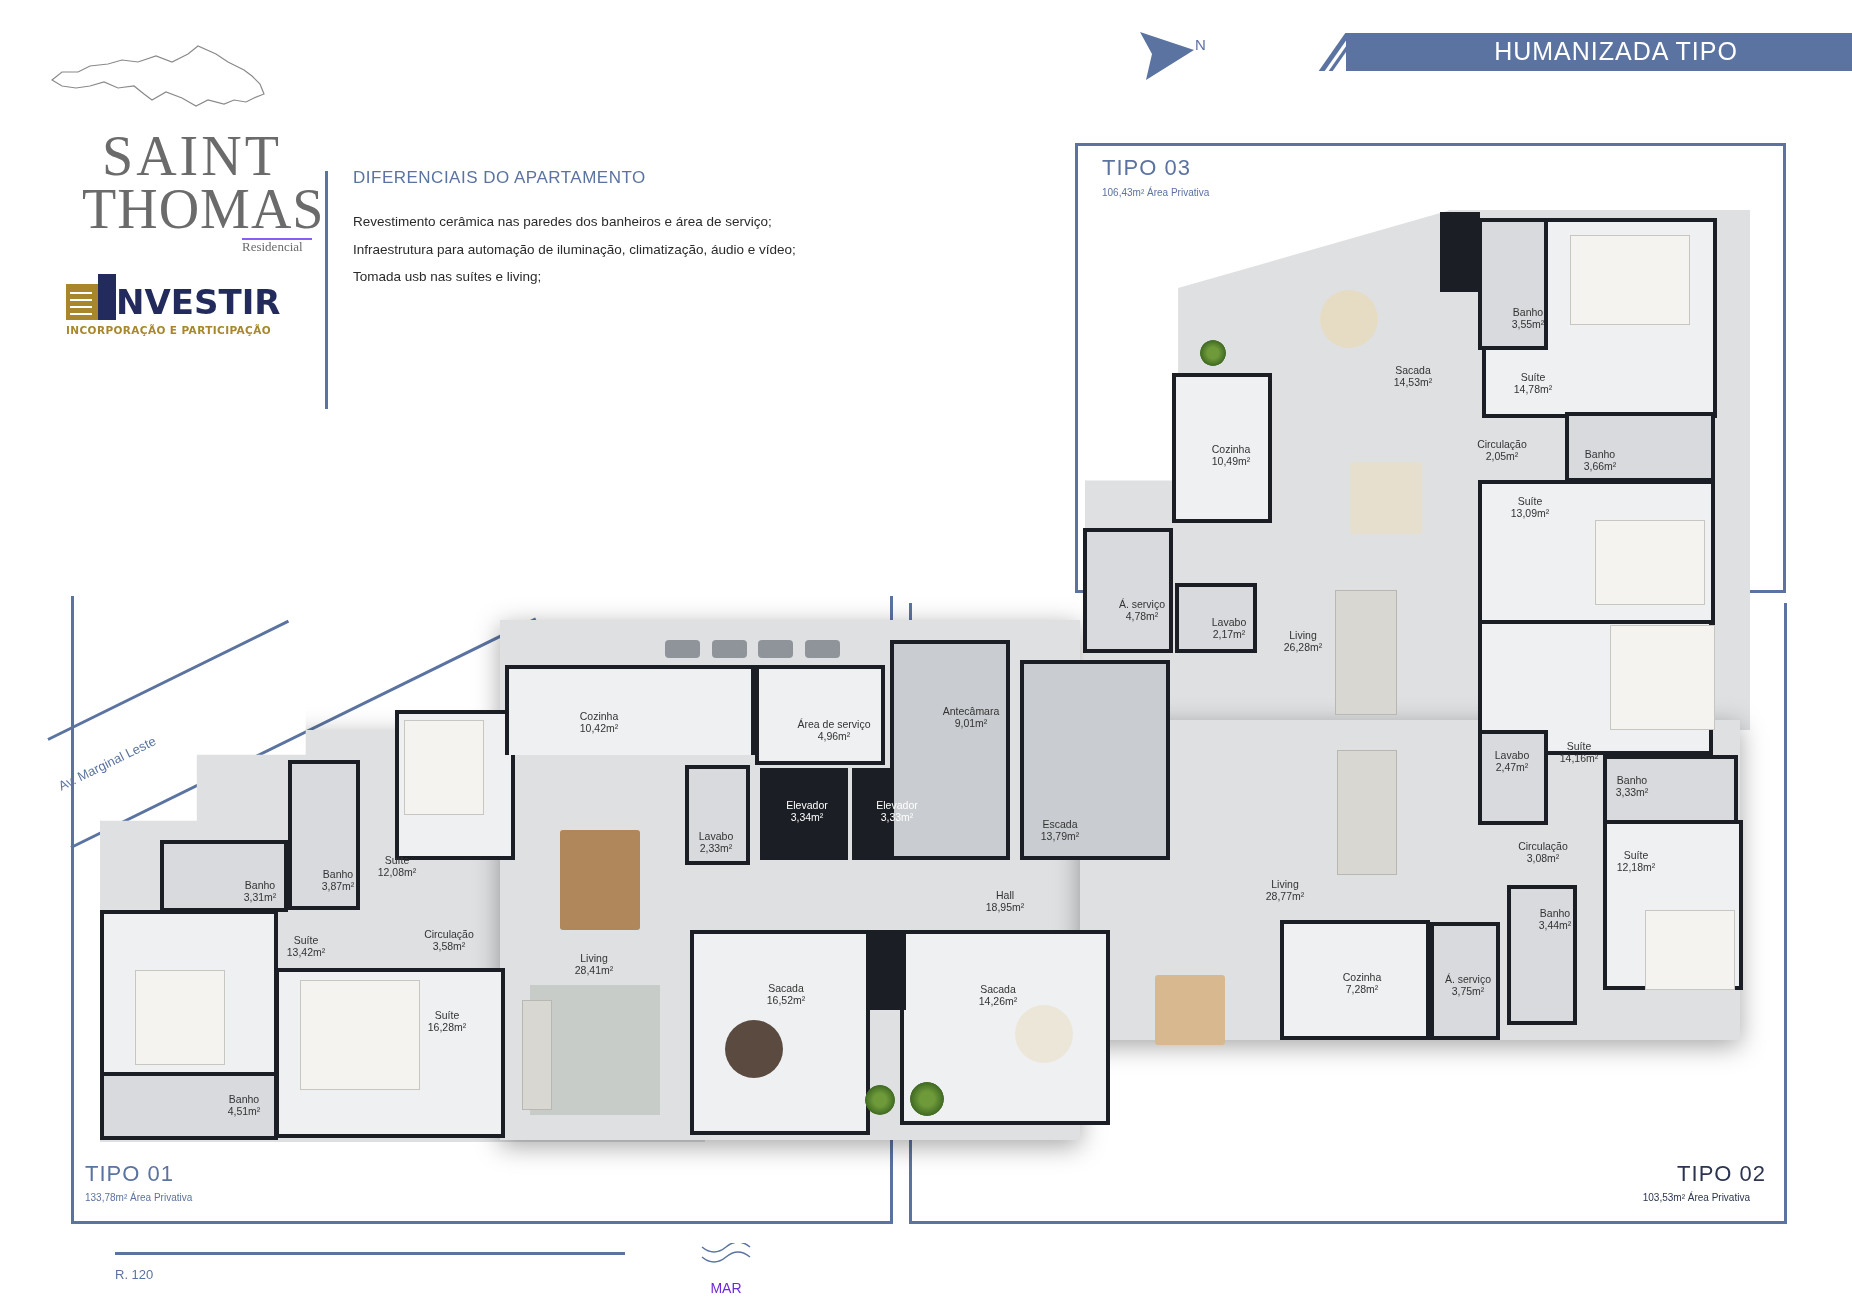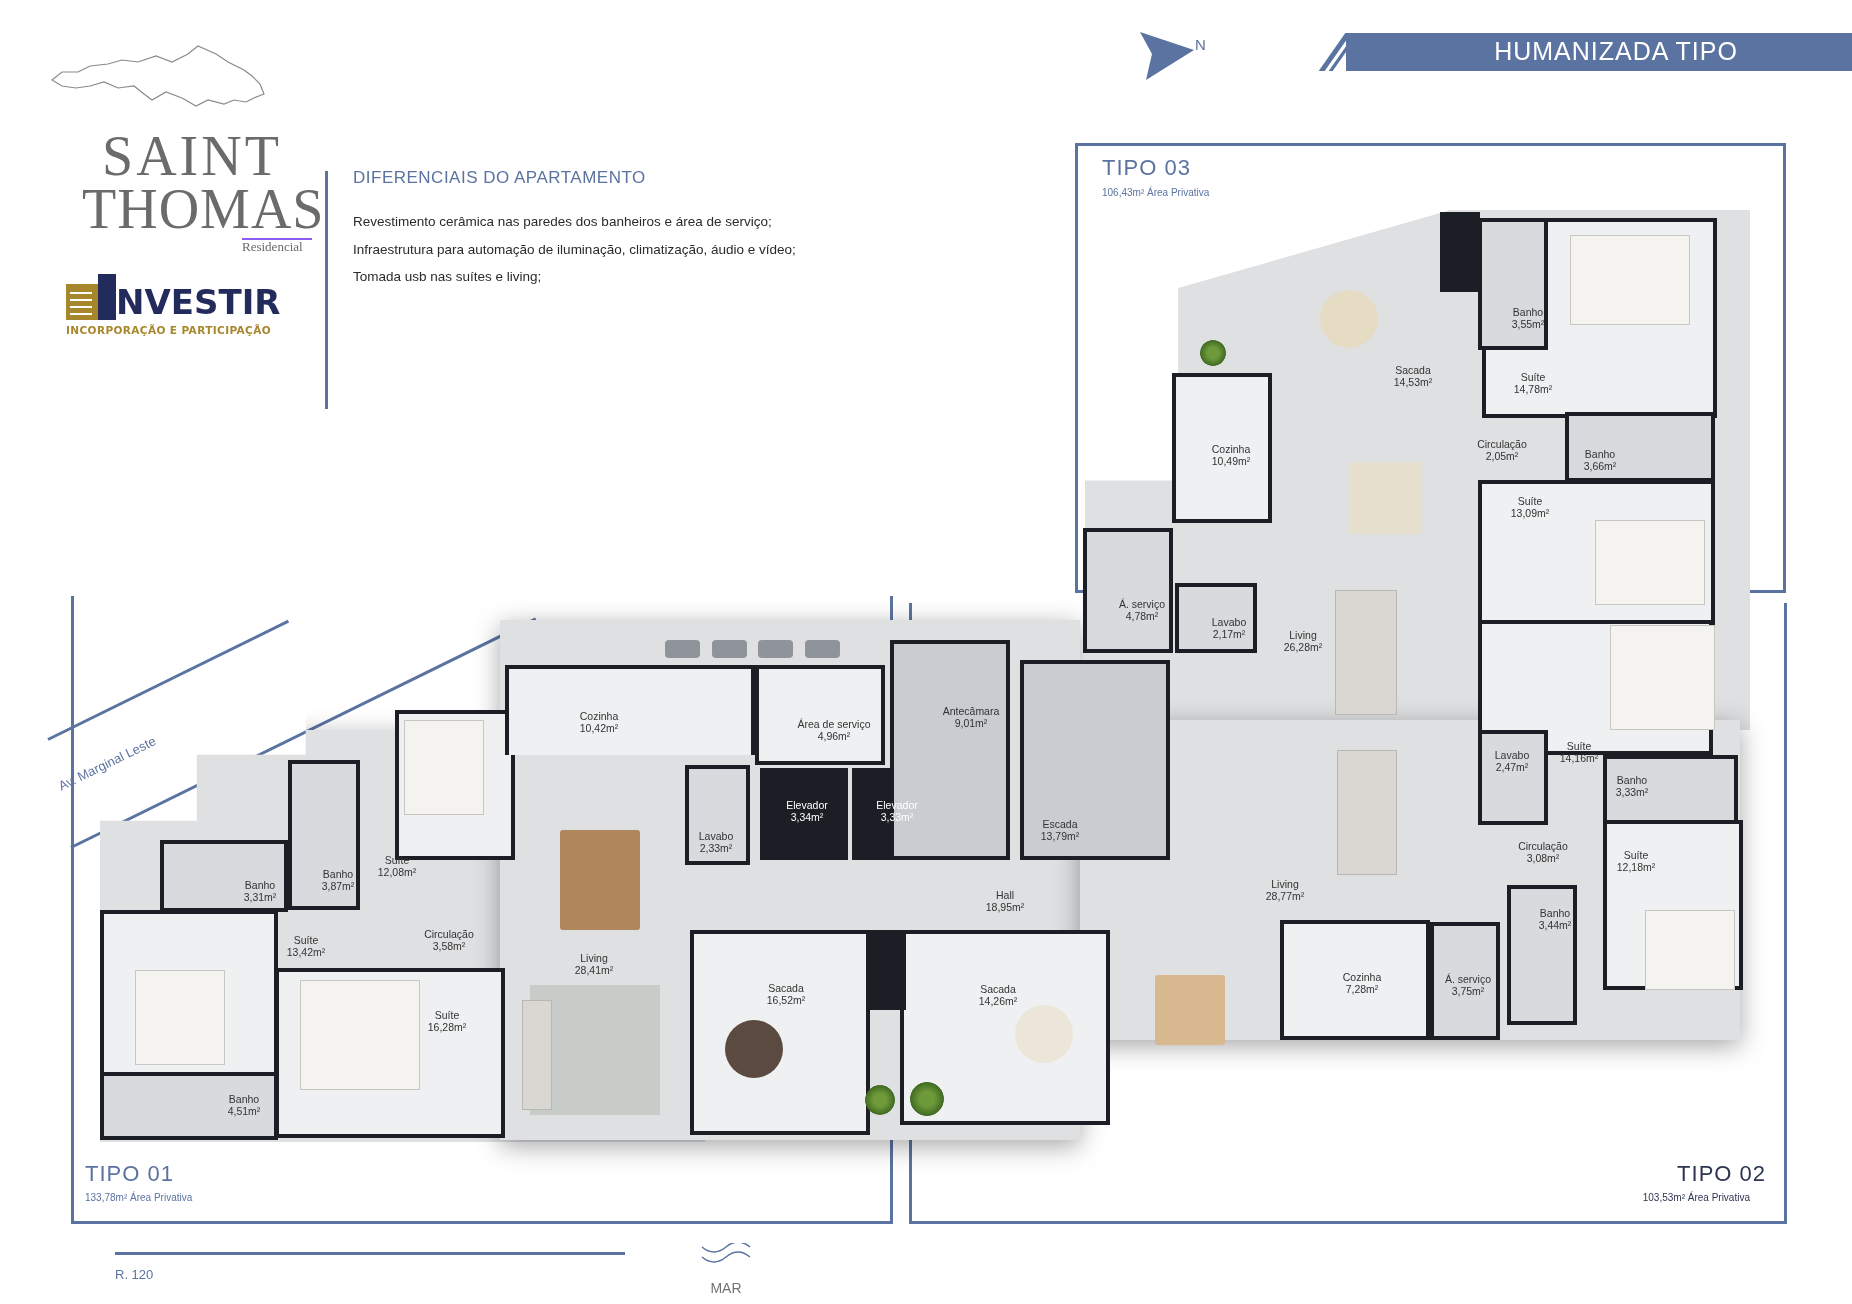--- a/index.html
+++ b/index.html
@@ -62,21 +62,21 @@
   .round { border-radius: 50%; }
   .sofa { background: #d9d7d2; border: 1px solid #b9b7b2; }
   .rug { background: #c7ccc9; }
   .plant { background: radial-gradient(circle, #6f9a3a 30%, #3f6a22 70%, transparent 72%); border-radius: 50%; }
   .ac { background: #8f949a; border-radius: 4px; }
 
   
   .footer-line { position: absolute; left: 115px; top: 1252px; width: 510px; height: 3px; background: #5b73a0; }
   .footer-ref { position: absolute; left: 115px; top: 1267px; font-size: 13px; color: #5b73a0; }
   .wave { position: absolute; left: 700px; top: 1243px; width: 52px; height: 24px; }
-  .footer-mar { position: absolute; left: 700px; top: 1280px; width: 52px; text-align: center; font-size: 14px; color: #737373; }
+  .footer-mar { position: absolute; left: 700px; top: 1280px; width: 52px; text-align: center; font-size: 14px; color: #6d28d9; }
 </style>
 </head>
 <body>
 
 <svg class="logo-map" viewBox="0 0 220 90">
   <path d="M4 38 L14 30 L30 30 L42 24 L60 22 L74 18 L90 20 L108 14 L124 20 L140 12 L150 4 L168 12 L180 20 L196 28 L204 34 L212 42 L216 52 L206 56 L198 60 L186 58 L176 62 L160 58 L148 64 L134 56 L118 50 L104 58 L96 52 L86 44 L70 46 L56 40 L42 44 L28 46 L14 44 Z" fill="none" stroke="#8a8a8a" stroke-width="1.2"></path>
 </svg>
 <div class="logo-title">
   <span class="l1">SAINT</span>
   <span class="l2">THOMAS</span>

